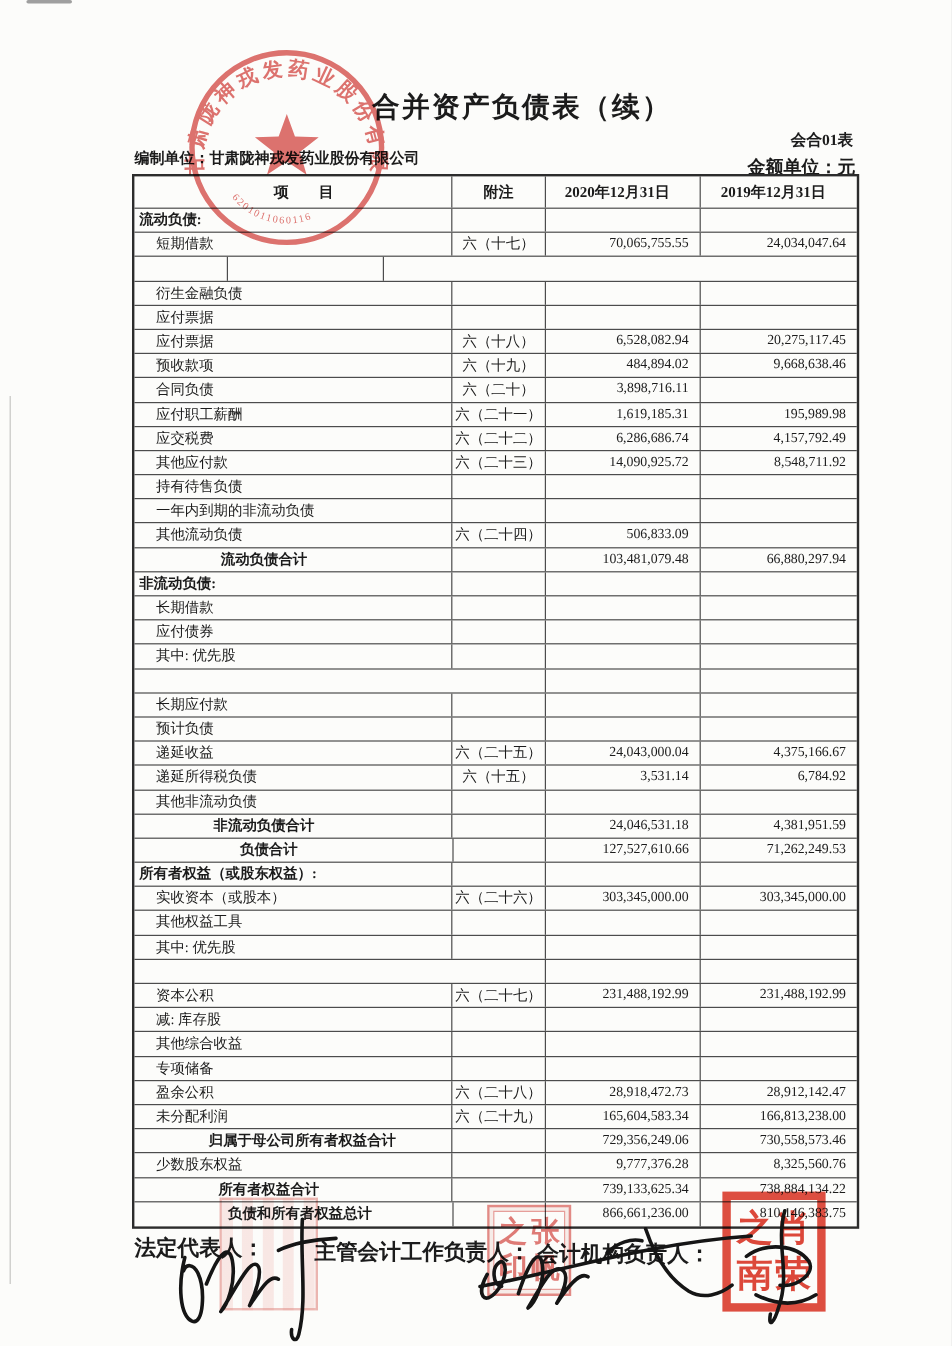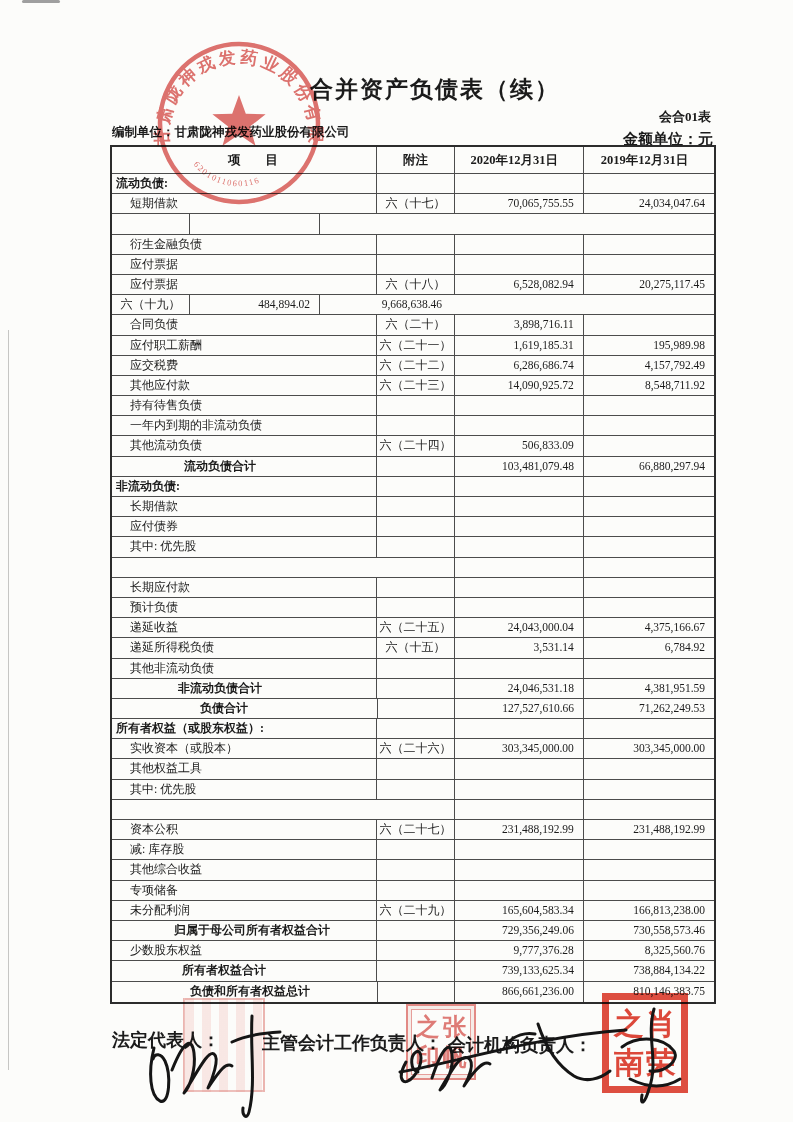--- a/index.html
+++ b/index.html
@@ -100,20 +100,21 @@
           <div class="td td-num"></div>
           <div class="td td-num"></div>
         </div>
         <div class="tr item">
           <div class="td td-item">应付票据</div>
           <div class="td td-note">六（十八）</div>
           <div class="td td-num">6,528,082.94</div>
           <div class="td td-num">20,275,117.45</div>
         </div>
         <div class="tr item">
+          <div class="td td-item">预收款项</div>
           <div class="td td-note">六（十九）</div>
           <div class="td td-num">484,894.02</div>
           <div class="td td-num">9,668,638.46</div>
         </div>
         <div class="tr item">
           <div class="td td-item">合同负债</div>
           <div class="td td-note">六（二十）</div>
           <div class="td td-num">3,898,716.11</div>
           <div class="td td-num"></div>
         </div>
@@ -277,20 +278,26 @@
           <div class="td td-item">其他综合收益</div>
           <div class="td td-note"></div>
           <div class="td td-num"></div>
           <div class="td td-num"></div>
         </div>
         <div class="tr item">
           <div class="td td-item">专项储备</div>
           <div class="td td-note"></div>
           <div class="td td-num"></div>
           <div class="td td-num"></div>
+        </div>
+        <div class="tr item">
+          <div class="td td-item">盈余公积</div>
+          <div class="td td-note">六（二十八）</div>
+          <div class="td td-num">28,918,472.73</div>
+          <div class="td td-num">28,912,142.47</div>
         </div>
         <div class="tr item">
           <div class="td td-item">未分配利润</div>
           <div class="td td-note">六（二十九）</div>
           <div class="td td-num">165,604,583.34</div>
           <div class="td td-num">166,813,238.00</div>
         </div>
         <div class="tr total">
           <div class="td td-item" style="padding-left: 62px;">归属于母公司所有者权益合计</div>
           <div class="td td-note"></div>

